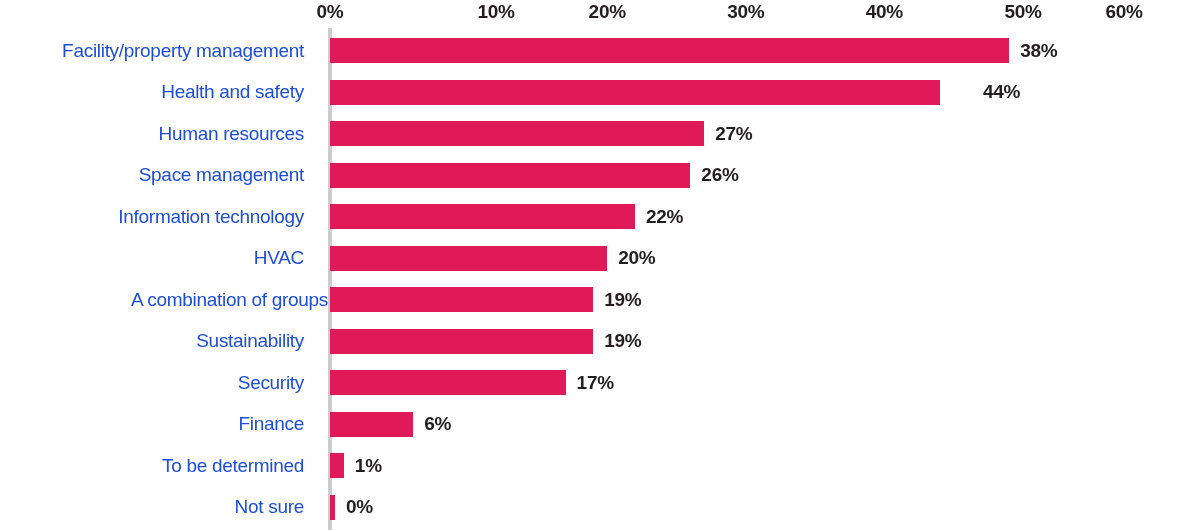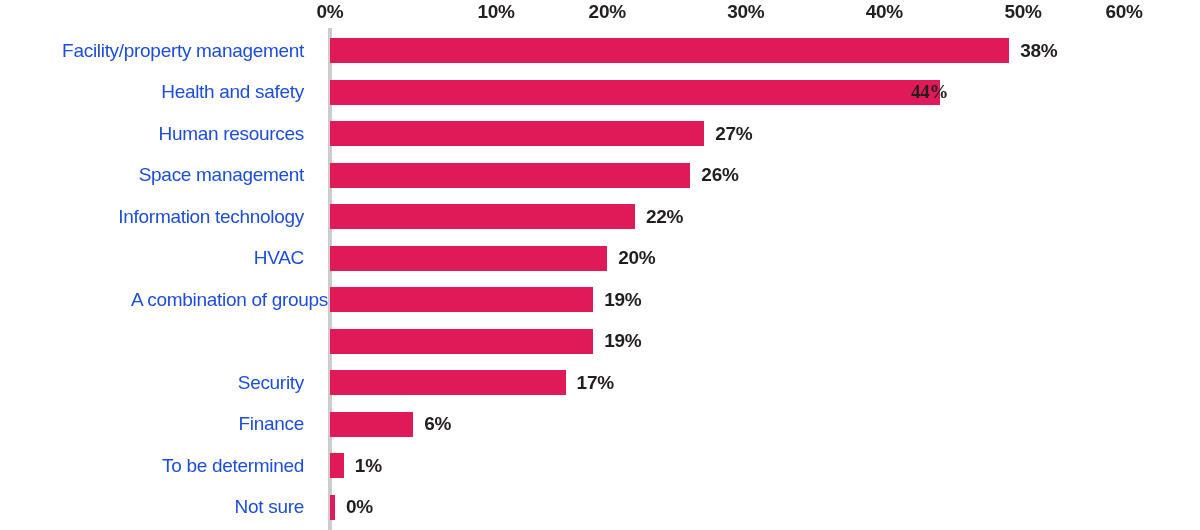--- a/index.html
+++ b/index.html
@@ -120,21 +120,21 @@
     <div class="baseline" style="background: rgb(204, 204, 204);"></div>
     <div id="rows">
         <div class="row" style="top: 2px;">
           <div class="cat-label">Facility/property management</div>
           <div class="bar" style="width: 679.14px; background: rgb(224, 26, 89);"></div>
           <div class="val-label" style="left: 1020.14px;">38%</div>
         </div>
         <div class="row" style="top: 43.5px;">
           <div class="cat-label">Health and safety</div>
           <div class="bar" style="width: 609.84px; background: rgb(224, 26, 89);"></div>
-          <div class="val-label" style="left: 911px; font-family: Liberation Serif, serif;">44%</div>
+          <div class="val-label" style="left: 983px;">44%</div>
         </div>
         <div class="row" style="top: 85px;">
           <div class="cat-label">Human resources</div>
           <div class="bar" style="width: 374.22px; background: rgb(224, 26, 89);"></div>
           <div class="val-label" style="left: 715.22px;">27%</div>
         </div>
         <div class="row" style="top: 126.5px;">
           <div class="cat-label">Space management</div>
           <div class="bar" style="width: 360.36px; background: rgb(224, 26, 89);"></div>
           <div class="val-label" style="left: 701.36px;">26%</div>
@@ -148,20 +148,21 @@
           <div class="cat-label">HVAC</div>
           <div class="bar" style="width: 277.2px; background: rgb(224, 26, 89);"></div>
           <div class="val-label" style="left: 618.2px;">20%</div>
         </div>
         <div class="row" style="top: 251px; padding-left: 24px;">
           <div class="cat-label">A combination of groups</div>
           <div class="bar" style="width: 263.34px; background: rgb(224, 26, 89);"></div>
           <div class="val-label" style="left: 604.34px;">19%</div>
         </div>
         <div class="row" style="top: 292.5px;">
+          <div class="cat-label">Sustainability</div>
           <div class="bar" style="width: 263.34px; background: rgb(224, 26, 89);"></div>
           <div class="val-label" style="left: 604.34px;">19%</div>
         </div>
         <div class="row" style="top: 334px;">
           <div class="cat-label">Security</div>
           <div class="bar" style="width: 235.62px; background: rgb(224, 26, 89);"></div>
           <div class="val-label" style="left: 576.62px;">17%</div>
         </div>
         <div class="row" style="top: 375.5px;">
           <div class="cat-label">Finance</div>

